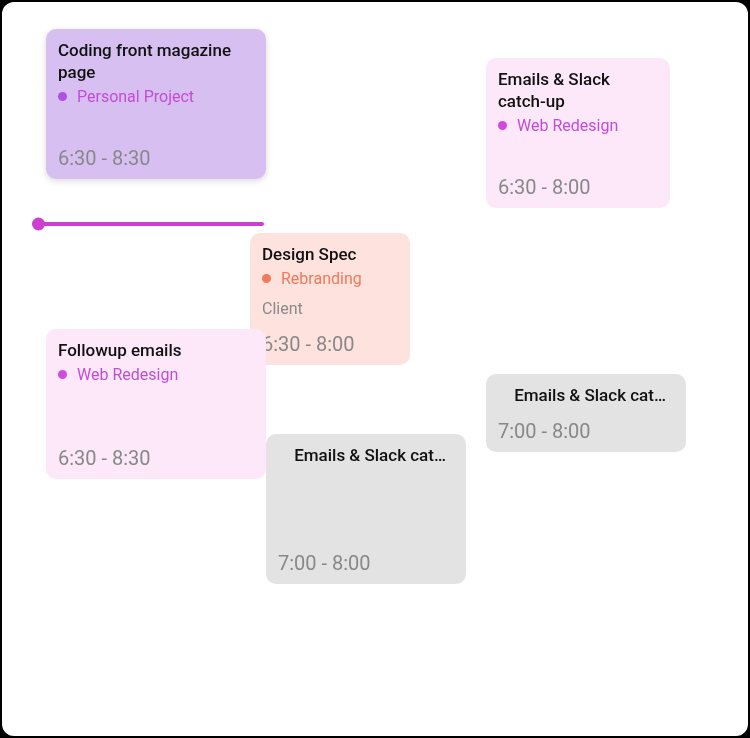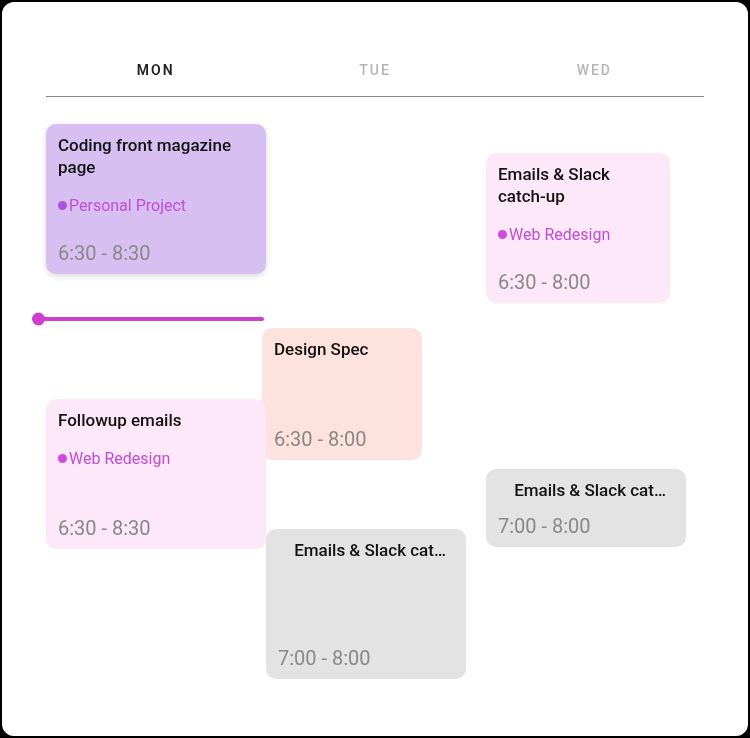--- a/index.html
+++ b/index.html
@@ -61,22 +61,22 @@
       color: #111;
       font-weight: 500;
       margin-bottom: 2px;
       overflow: hidden;
       text-overflow: ellipsis;
     }
     .event-title.one-line { white-space: nowrap; text-align: right; }
     .tag {
       display: flex;
       align-items: baseline;
-      gap: 2px;
-      margin-top: 16px;
+      gap: 10px;
+      margin-top: 2px;
       font-size: 16px;
     }
     .dot {
       width: 9px;
       height: 9px;
       border-radius: 50%;
       flex-shrink: 0;
       display: inline-block;
       position: relative;
       top: -1px;
@@ -110,25 +110,20 @@
     .bg-purple { background: #d7c0f1; box-shadow: 0 2px 6px rgba(0,0,0,0.15); }
     .bg-lightpink { background: #fce8f8; }
     .bg-peach { background: #fde2de; }
     .bg-grey { background: #e3e3e3; }
   </style>
 </head>
 <body>
 
 <div class="calendar-frame">
   <div class="inner">
-    <div class="day-headers">
-      <div class="day-header active">MON</div>
-      <div class="day-header">TUE</div>
-      <div class="day-header">WED</div>
-    </div>
 
     <div class="grid">
 
       <div class="event-card bg-purple" style="left:0; top:27px; width:220px; height:150px;">
         <div class="event-title">Coding front magazine page</div>
         <div class="tag">
           <span class="dot" style="background:#b050e0"></span>
           <span class="tag-label" style="color:#c24cd8">Personal Project</span>
         </div>
         <div class="event-time">6:30 - 8:30</div>
@@ -138,26 +133,31 @@
         <div class="event-title">Emails &amp; Slack catch-up</div>
         <div class="tag">
           <span class="dot" style="background:#d14ae0"></span>
           <span class="tag-label" style="color:#c24cd8">Web Redesign</span>
         </div>
         <div class="event-time">6:30 - 8:00</div>
       </div>
 
       <div class="now-indicator" style="top:220px; width:226px;"></div>
 
-      <div class="event-card bg-peach" style="left:216px; top:231px; width:160px; height:132px;">
+      <div class="event-card bg-peach" style="left:204px; top:231px; width:160px; height:132px;">
         <div class="event-title">Design Spec</div>
+        <div class="tag" style="flex-wrap:wrap;">
+          <span class="dot" style="background:#f07a5a"></span>
+          <span class="tag-label" style="color:#f07a5a">Rebranding</span>
+          <span class="tag-label" style="color:#8a8a8a; width:100%; margin-left:0px;">Client</span>
+        </div>
         <div class="event-time">6:30 - 8:00</div>
       </div>
 
-      <div class="event-card bg-lightpink" style="left:0; top:302px; width:220px; height:150px;">
+      <div class="event-card bg-lightpink" style="left:0; top:327px; width:220px; height:150px;">
         <div class="event-title">Followup emails</div>
         <div class="tag">
           <span class="dot" style="background:#d14ae0"></span>
           <span class="tag-label" style="color:#c24cd8">Web Redesign</span>
         </div>
         <div class="event-time">6:30 - 8:30</div>
       </div>
 
       <div class="event-card bg-grey" style="left:440px; top:372px; width:200px; height:78px;">
         <div class="event-title one-line">Emails &amp; Slack cat…</div>

